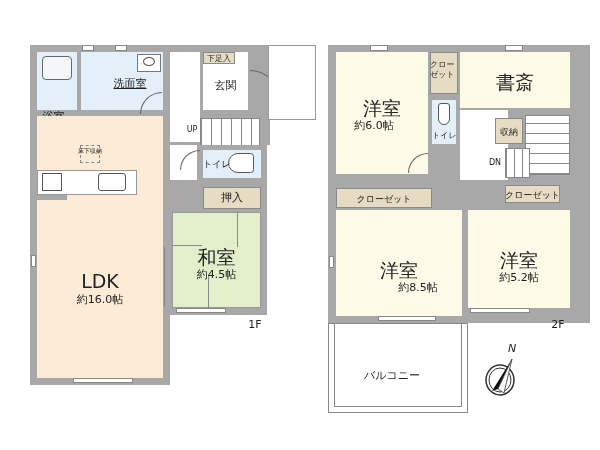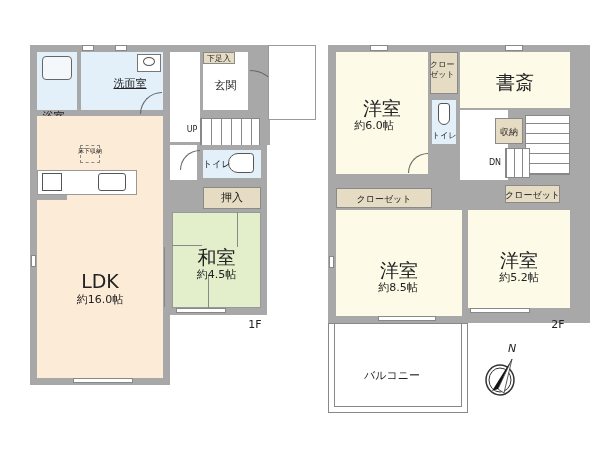--- a/index.html
+++ b/index.html
@@ -106,21 +106,21 @@
   <div class="lbl tiny" style="left:195px;top:126px;width:28px;font-size:9px;">収納</div>
 
   <div class="room" style="left:225px;top:115px;width:45px;height:60px;background:#fff;background-image:repeating-linear-gradient(0deg,#888 0 1px,transparent 1px 10px);border:1px solid #888;"></div>
   <div class="room" style="left:205px;top:148px;width:25px;height:30px;background:#fff;background-image:repeating-linear-gradient(90deg,#888 0 1px,transparent 1px 8px);border:1px solid #888;"></div>
   <div class="lbl tiny" style="left:188px;top:158px;width:14px;">DN</div>
 
   <div class="room" style="left:36px;top:210px;width:126px;height:106px;background:#fdfbe8;"></div>
   <div class="room closet" style="left:36px;top:188px;width:96px;height:20px;"></div>
   <div class="lbl tiny" style="left:36px;top:193px;width:96px;font-size:9px;">クローゼット</div>
   <div class="lbl big" style="left:36px;top:258px;width:126px;">洋室</div>
-  <div class="lbl area" style="left:28px;top:280px;width:140px;">約8.5帖</div>
+  <div class="lbl area" style="left:48px;top:280px;width:140px;">約8.5帖</div>
   <div class="win" style="left:78px;top:316px;width:58px;height:5px;"></div>
   <div class="win" style="left:29px;top:256px;width:5px;height:12px;"></div>
 
   <div class="room" style="left:168px;top:210px;width:102px;height:98px;background:#fdfbe8;"></div>
   <div class="room closet" style="left:205px;top:185px;width:55px;height:18px;"></div>
   <div class="lbl tiny" style="left:205px;top:189px;width:55px;font-size:9px;">クローゼット</div>
   <div class="lbl big" style="left:168px;top:248px;width:102px;">洋室</div>
   <div class="lbl area" style="left:168px;top:270px;width:102px;">約5.2帖</div>
   <div class="win" style="left:170px;top:308px;width:60px;height:5px;"></div>
   <div class="lbl small" style="left:248px;top:318px;width:20px;">2F</div>

